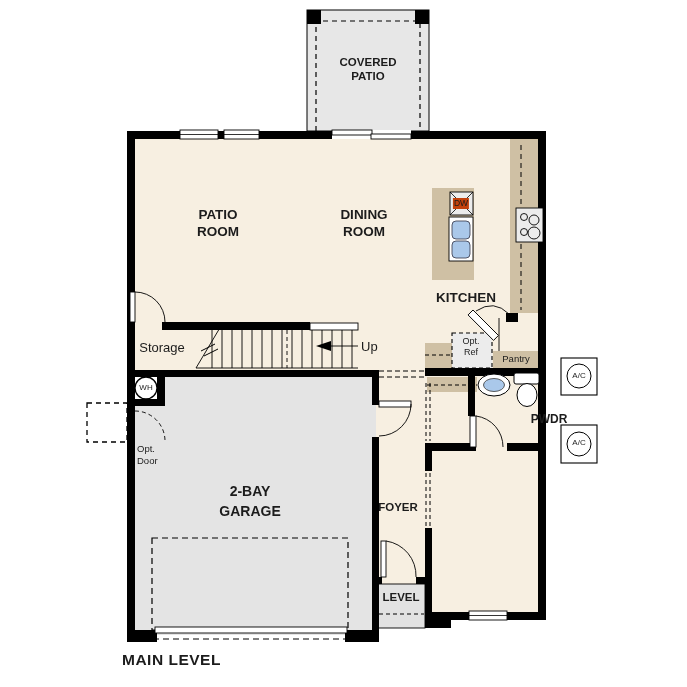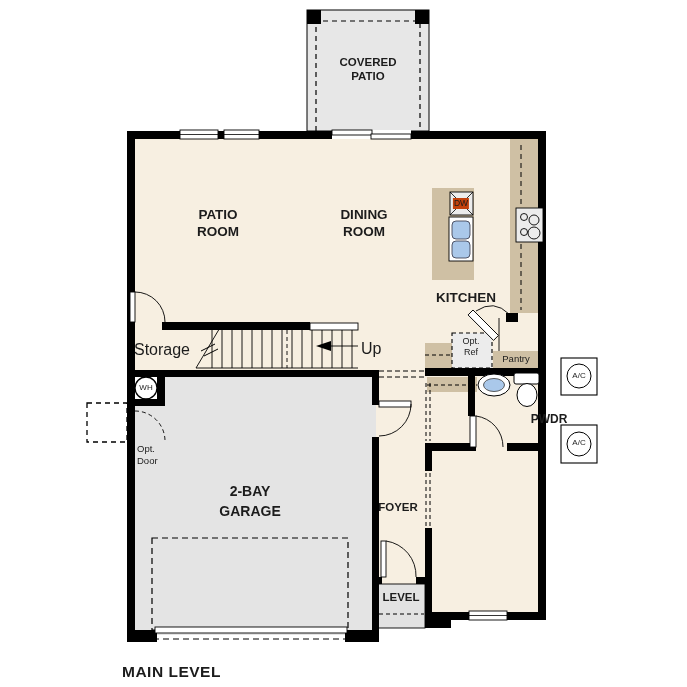--- a/index.html
+++ b/index.html
@@ -4,23 +4,23 @@
 <style>
   html,body{margin:0;padding:0;background:#fff;}
   .stage{position:relative;width:687px;height:687px;background:#fff;overflow:hidden;
          font-family:"Liberation Sans",sans-serif;}
   .stage svg{position:absolute;left:0;top:0;}
   .lbl{position:absolute;color:#1c1c1c;white-space:pre;line-height:1.25;}
   .lbl span{display:block;}
   .c{transform:translateX(-50%);text-align:center;}
   .b{font-weight:bold;}
   .f8{font-size:8px;}  .f85{font-size:8.5px;} .f9{font-size:9px;line-height:11px;}
-  .f95{font-size:9.5px;line-height:11.5px;} .f10{font-size:16px;}
+  .f95{font-size:9.5px;line-height:11.5px;} .f10{font-size:13px;}
   .f11{font-size:12px;margin-left:29px;} .f115{font-size:11.5px;} .f135{font-size:13.5px;line-height:17px;}
-  .f14{font-size:14px;line-height:20px;} .f155{font-size:15.5px;letter-spacing:.5px;margin-top:12px;}
+  .f14{font-size:14px;line-height:20px;} .f155{font-size:15.5px;letter-spacing:.5px;}
   .dwbg{background:#c2410c;padding:0 1px;}
 </style>
 </head>
 <body>
 
 <div class="stage">
 <svg width="687" height="687" viewBox="0 0 687 687">
 
   <g>
     <rect x="307" y="10" width="122" height="121" stroke="#000" stroke-width="1" fill="#e7e7e7"></rect>

